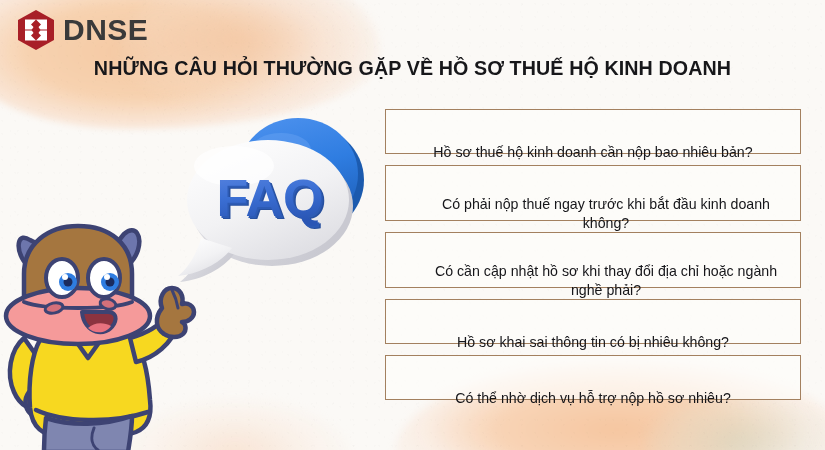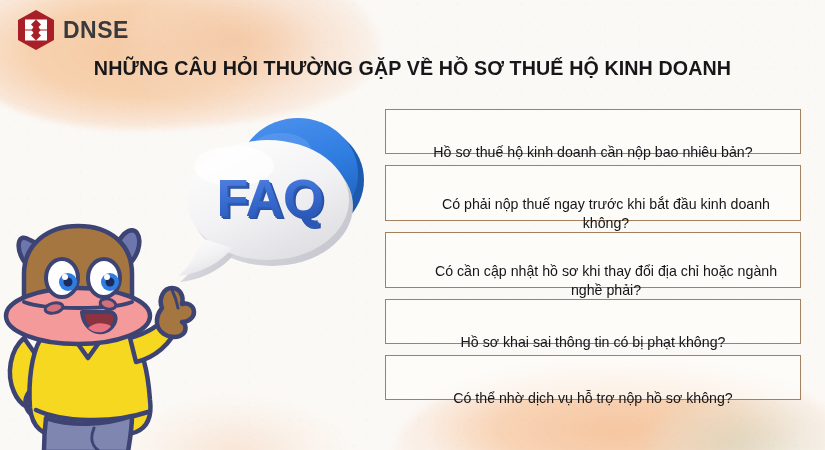--- a/index.html
+++ b/index.html
@@ -87,21 +87,21 @@
     position: absolute;
     left: 18px;
     top: 10px;
     display: flex;
     align-items: center;
     gap: 9px;
   }
   .logo-mark { width: 36px; height: 40px; display: block; }
   .logo-text {
     font-family: "Liberation Sans", sans-serif;
-    font-size: 23px;
+    font-size: 30px;
     font-weight: bold;
     letter-spacing: 0.5px;
     color: #3a3a3a;
     line-height: 1;
   }
 
   
   .page-title {
     position: absolute;
     left: 0;
@@ -300,20 +300,20 @@
     <div class="faq-box one-line">
       <span class="faq-text">Hồ sơ thuế hộ kinh doanh cần nộp bao nhiêu bản?</span>
     </div>
     <div class="faq-box two-line">
       <span class="faq-text">Có phải nộp thuế ngay trước khi bắt đầu kinh doanh không?</span>
     </div>
     <div class="faq-box two-line">
       <span class="faq-text">Có cần cập nhật hồ sơ khi thay đổi địa chỉ hoặc ngành nghề phải?</span>
     </div>
     <div class="faq-box one-line">
-      <span class="faq-text">Hồ sơ khai sai thông tin có bị phạt không?</span>
+      <span class="faq-text">Hồ sơ khai sai thông tin có bị nhiêu không?</span>
     </div>
     <div class="faq-box one-line">
-      <span class="faq-text">Có thể nhờ dịch vụ hỗ trợ nộp hồ sơ không?</span>
+      <span class="faq-text">Có thể nhờ dịch vụ hỗ trợ nộp hồ sơ nhiêu?</span>
     </div>
   </div>
 
 </div>
 
 </body></html>

